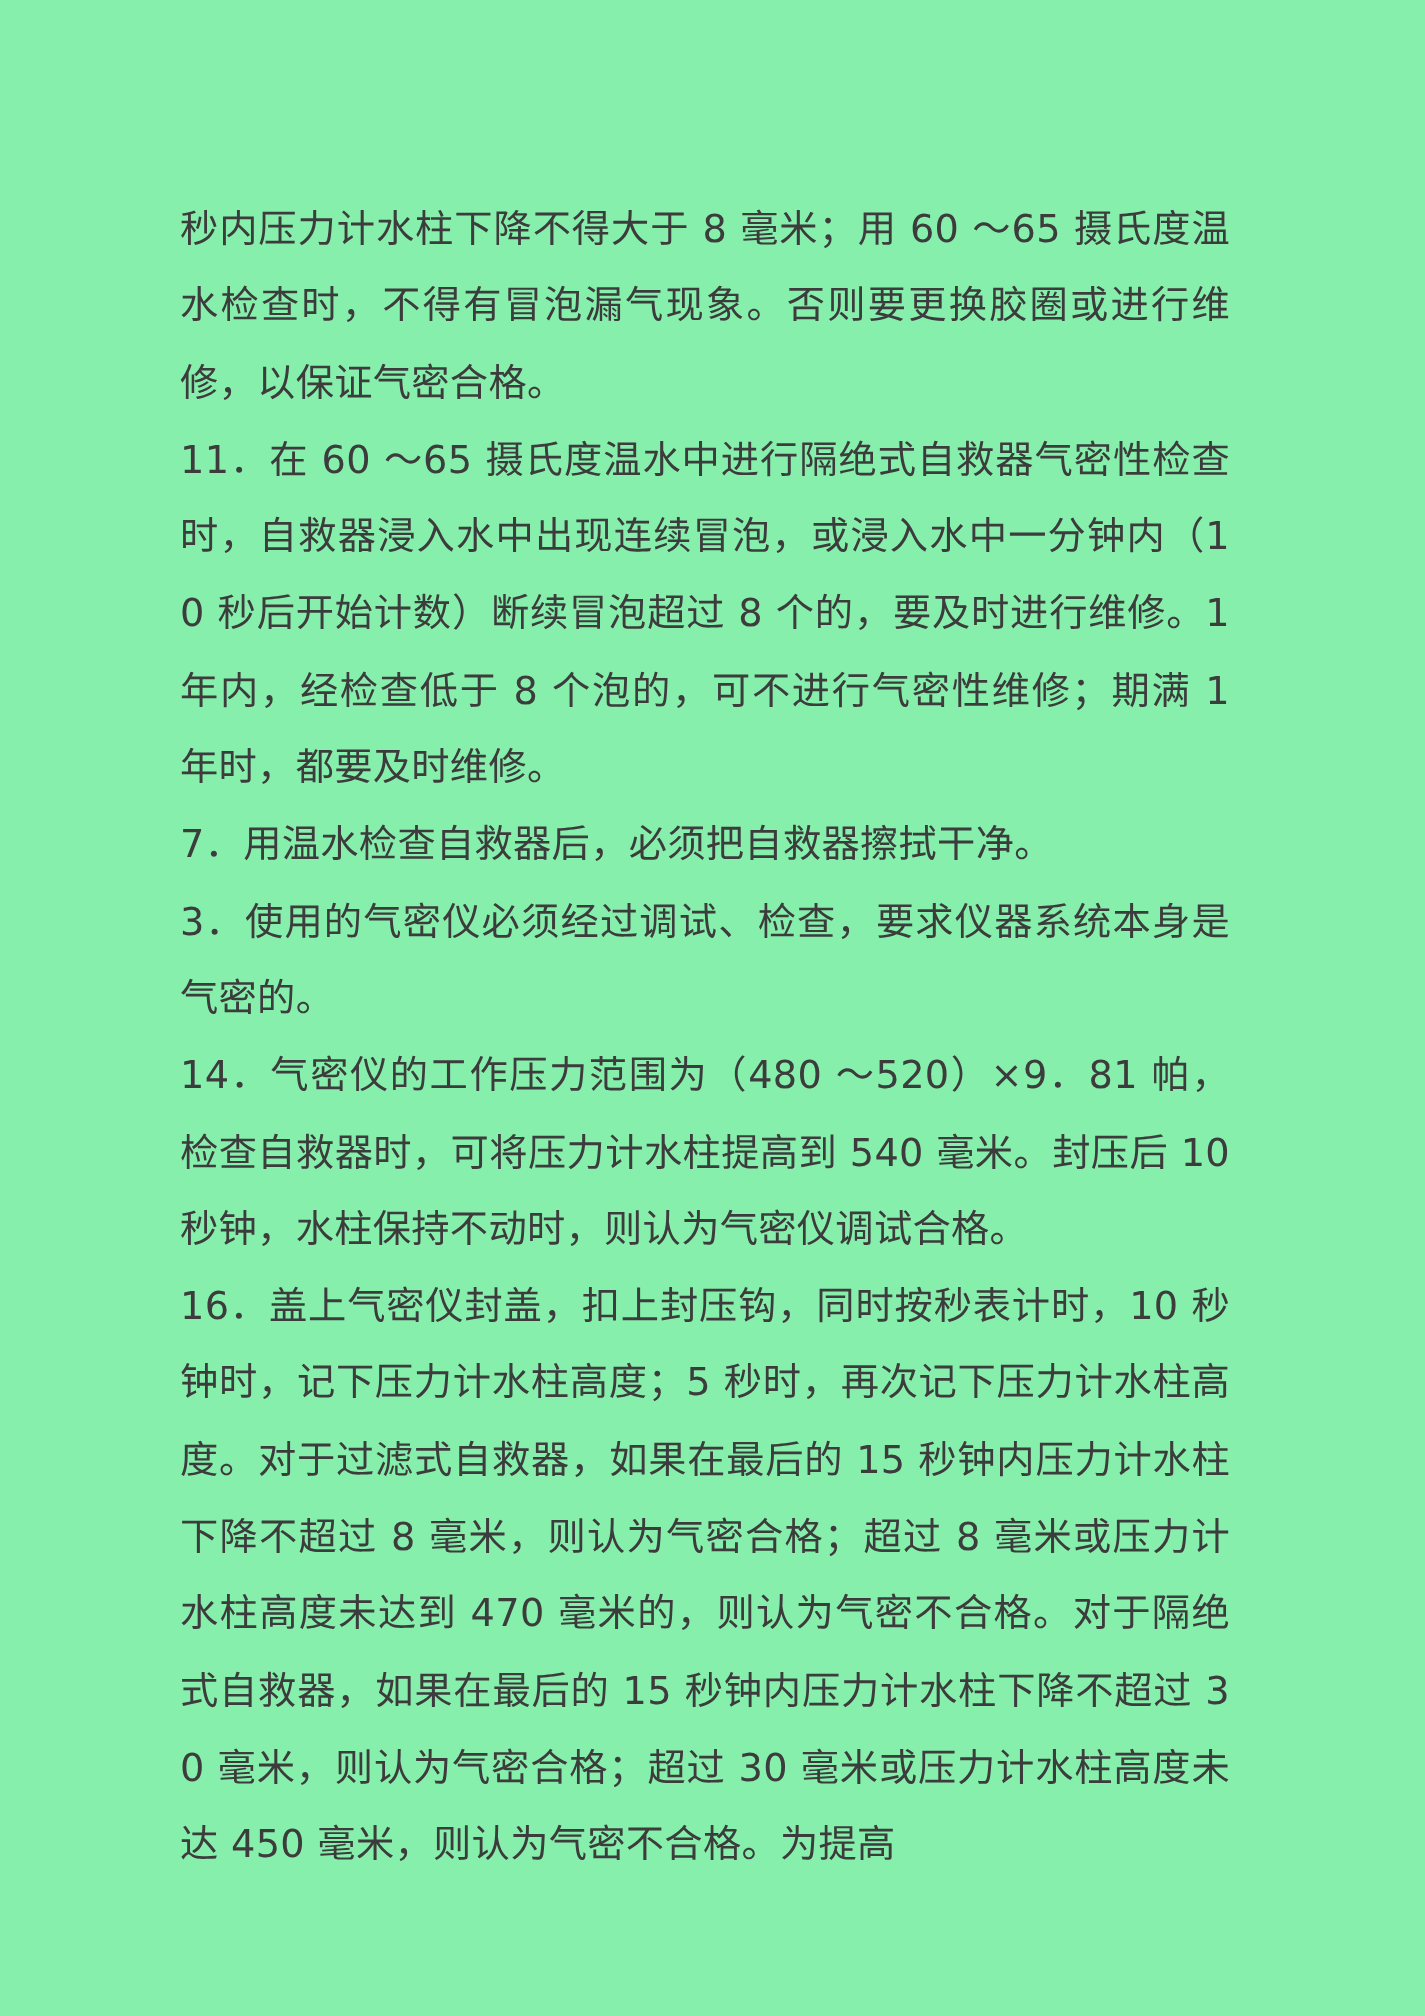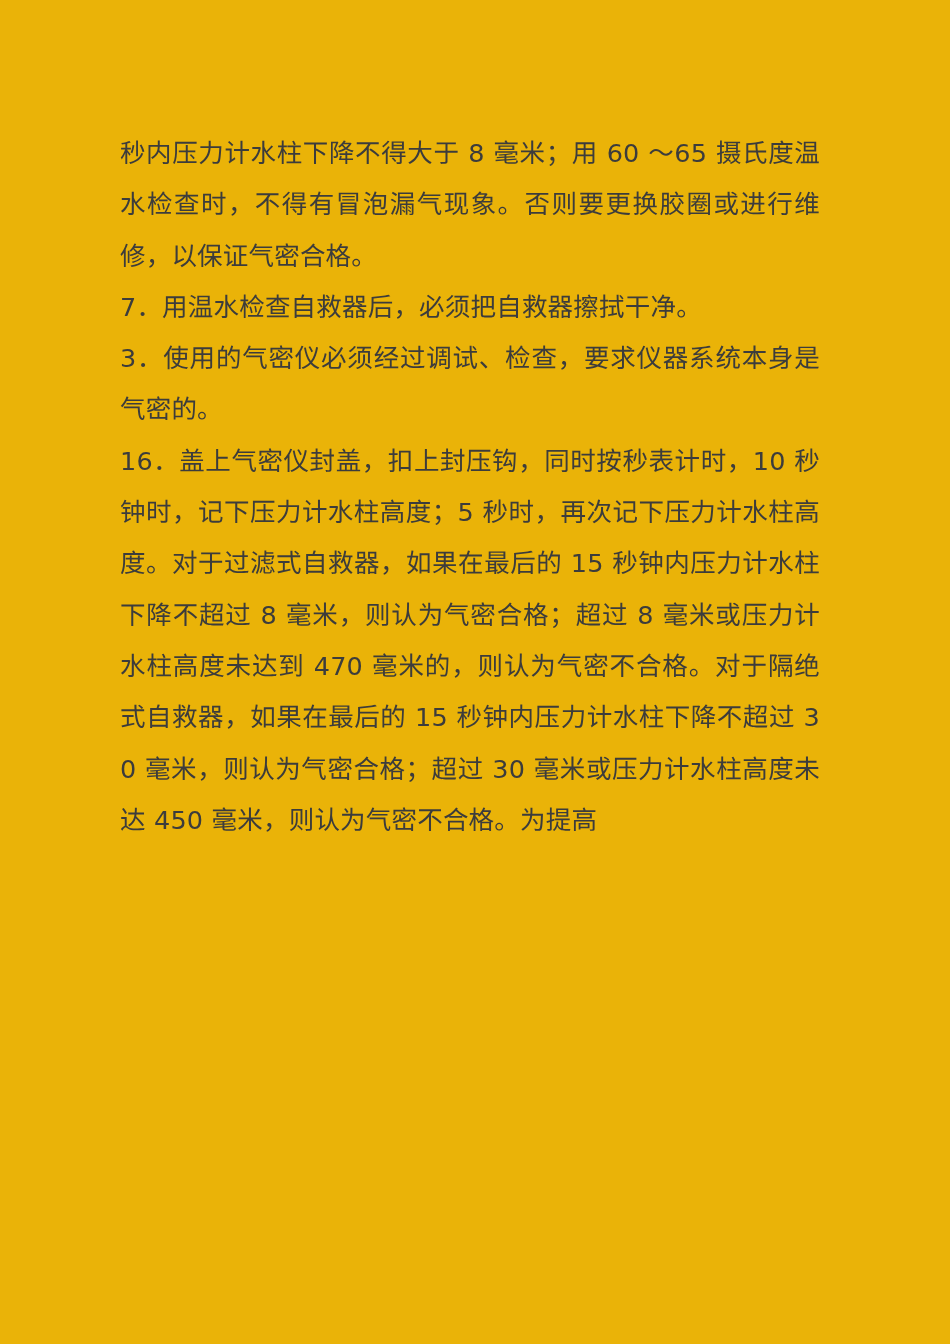--- a/index.html
+++ b/index.html
@@ -11,21 +11,21 @@
   body {
     width: 950px;
     height: 1344px;
     overflow: hidden;
     font-family: "DejaVu Sans", "Liberation Sans", sans-serif;
   }
   .page {
     position: relative;
     width: 950px;
     height: 1344px;
-    background: #eab308;
+    background: #86efac;
     box-sizing: border-box;
   }
   .text-column {
     position: absolute;
     left: 120px;
     top: 128px;
     width: 700px;
   }
   .para {
     margin: 0;
@@ -43,23 +43,25 @@
   }
 </style>
 </head>
 <body>
 
 <div class="page">
   <div class="text-column">
 
     <p class="para">秒内压力计水柱下降不得大于 8 毫米；用 60 ～65 摄氏度温水检查时，不得有冒泡漏气现象。否则要更换胶圈或进行维修，以保证气密合格。</p>
 
+    <p class="para">11．在 60 ～65 摄氏度温水中进行隔绝式自救器气密性检查时，自救器浸入水中出现连续冒泡，或浸入水中一分钟内（10 秒后开始计数）断续冒泡超过 8 个的，要及时进行维修。1 年内，经检查低于 8 个泡的，可不进行气密性维修；期满 1 年时，都要及时维修。</p>
 
     <p class="para">7．用温水检查自救器后，必须把自救器擦拭干净。</p>
 
     <p class="para">3．使用的气密仪必须经过调试、检查，要求仪器系统本身是气密的。</p>
 
+    <p class="para">14．气密仪的工作压力范围为（480 ～520）×9．81 帕，检查自救器时，可将压力计水柱提高到 540 毫米。封压后 10 秒钟，水柱保持不动时，则认为气密仪调试合格。</p>
 
 
     <p class="para">16．盖上气密仪封盖，扣上封压钩，同时按秒表计时，10 秒钟时，记下压力计水柱高度；5 秒时，再次记下压力计水柱高度。对于过滤式自救器，如果在最后的 15 秒钟内压力计水柱下降不超过 8 毫米，则认为气密合格；超过 8 毫米或压力计水柱高度未达到 470 毫米的，则认为气密不合格。对于隔绝式自救器，如果在最后的 15 秒钟内压力计水柱下降不超过 30 毫米，则认为气密合格；超过 30 毫米或压力计水柱高度未达 450 毫米，则认为气密不合格。为提高</p>
 
   </div>
 </div>
 
 </body></html>

